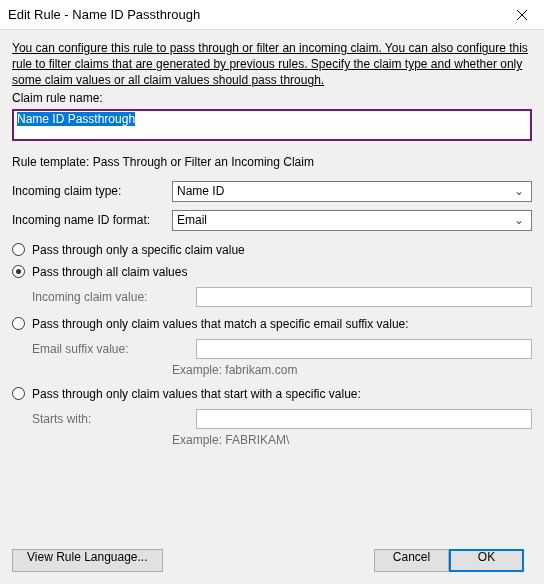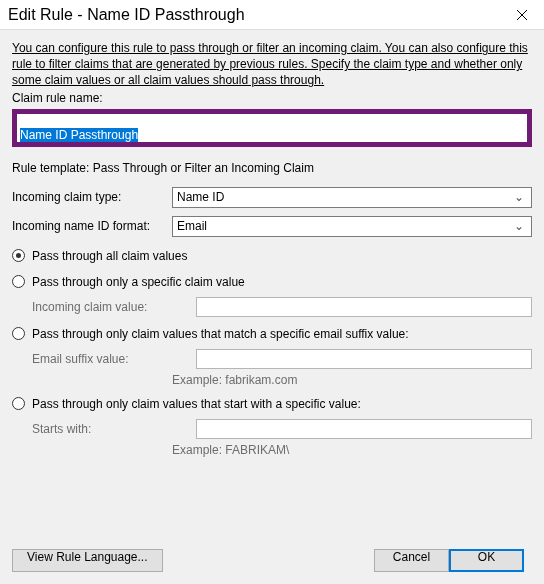--- a/index.html
+++ b/index.html
@@ -7,33 +7,33 @@
     margin: 0; padding: 0; width: 544px; height: 584px;
     font-family: "Segoe UI", Tahoma, sans-serif;
     font-size: 12px; color: #000; background: #fff;
     overflow: hidden;
   }
   .dialog { width: 544px; height: 584px; position: relative; background: #f0f0f0; }
   .titlebar {
     height: 30px; background: #fff; display: flex; align-items: center;
     padding-left: 8px; border-bottom: 1px solid #ddd;
   }
-  .titlebar-text { flex: 1; font-size: 16px; }
+  .titlebar-text { flex: 1; font-size: 13px; }
   .close-btn {
     width: 45px; height: 30px; display: flex; align-items: center; justify-content: center;
     cursor: pointer;
   }
   .close-btn svg { stroke: #000; stroke-width: 1; }
   .content { padding: 10px 12px 0 12px; }
   .desc { line-height: 1.35; margin-bottom: 2px; text-decoration: underline; }
   .form-row { margin-bottom: 6px; }
   .form-label { margin-bottom: 4px; display: block; }
   .text-input {
-    width: 100%; height: 32px; border: 5px solid #701a75;
-    background: #fff; padding: 14px 3px; font: inherit;
+    width: 100%; height: 32px; border: 2px solid #701a75;
+    background: #fff; padding: 1px 3px; font: inherit;
   }
   .text-input.selected { background: #fff; }
   .text-input .sel {
     background: #0078d7; color: #fff; padding: 0;
   }
   .template-line { margin: 14px 0 12px 0; }
   .hrow { display: flex; align-items: center; margin-bottom: 8px; }
   .hrow-label { width: 160px; }
   .combo {
     flex: 1; height: 21px; border: 1px solid #7a7a7a; background: #fff;
@@ -112,28 +112,28 @@
     <div class="hrow">
       <span class="hrow-label">Incoming name ID format:</span>
       <div class="combo">
         <span class="combo-text">Email</span>
         <span class="combo-arrow">⌄</span>
       </div>
     </div>
 
     <div class="radio-group">
 
+      <div class="radio-row" style="margin-top:12px;">
+        <span class="radio"></span>
+        <span class="radio-label">Pass through only a specific claim value</span>
+      </div>
+
       <div class="radio-row">
         <span class="radio checked"></span>
         <span class="radio-label">Pass through all claim values</span>
-      </div>
-
-      <div class="radio-row" style="margin-top:12px;">
-        <span class="radio"></span>
-        <span class="radio-label">Pass through only a specific claim value</span>
       </div>
       <div class="sub-row">
         <span class="sub-label">Incoming claim value:</span>
         <div class="sub-input disabled"></div>
       </div>
 
       <div class="radio-row" style="margin-top:10px;">
         <span class="radio"></span>
         <span class="radio-label">Pass through only claim values that match a specific email suffix value:</span>
       </div>

